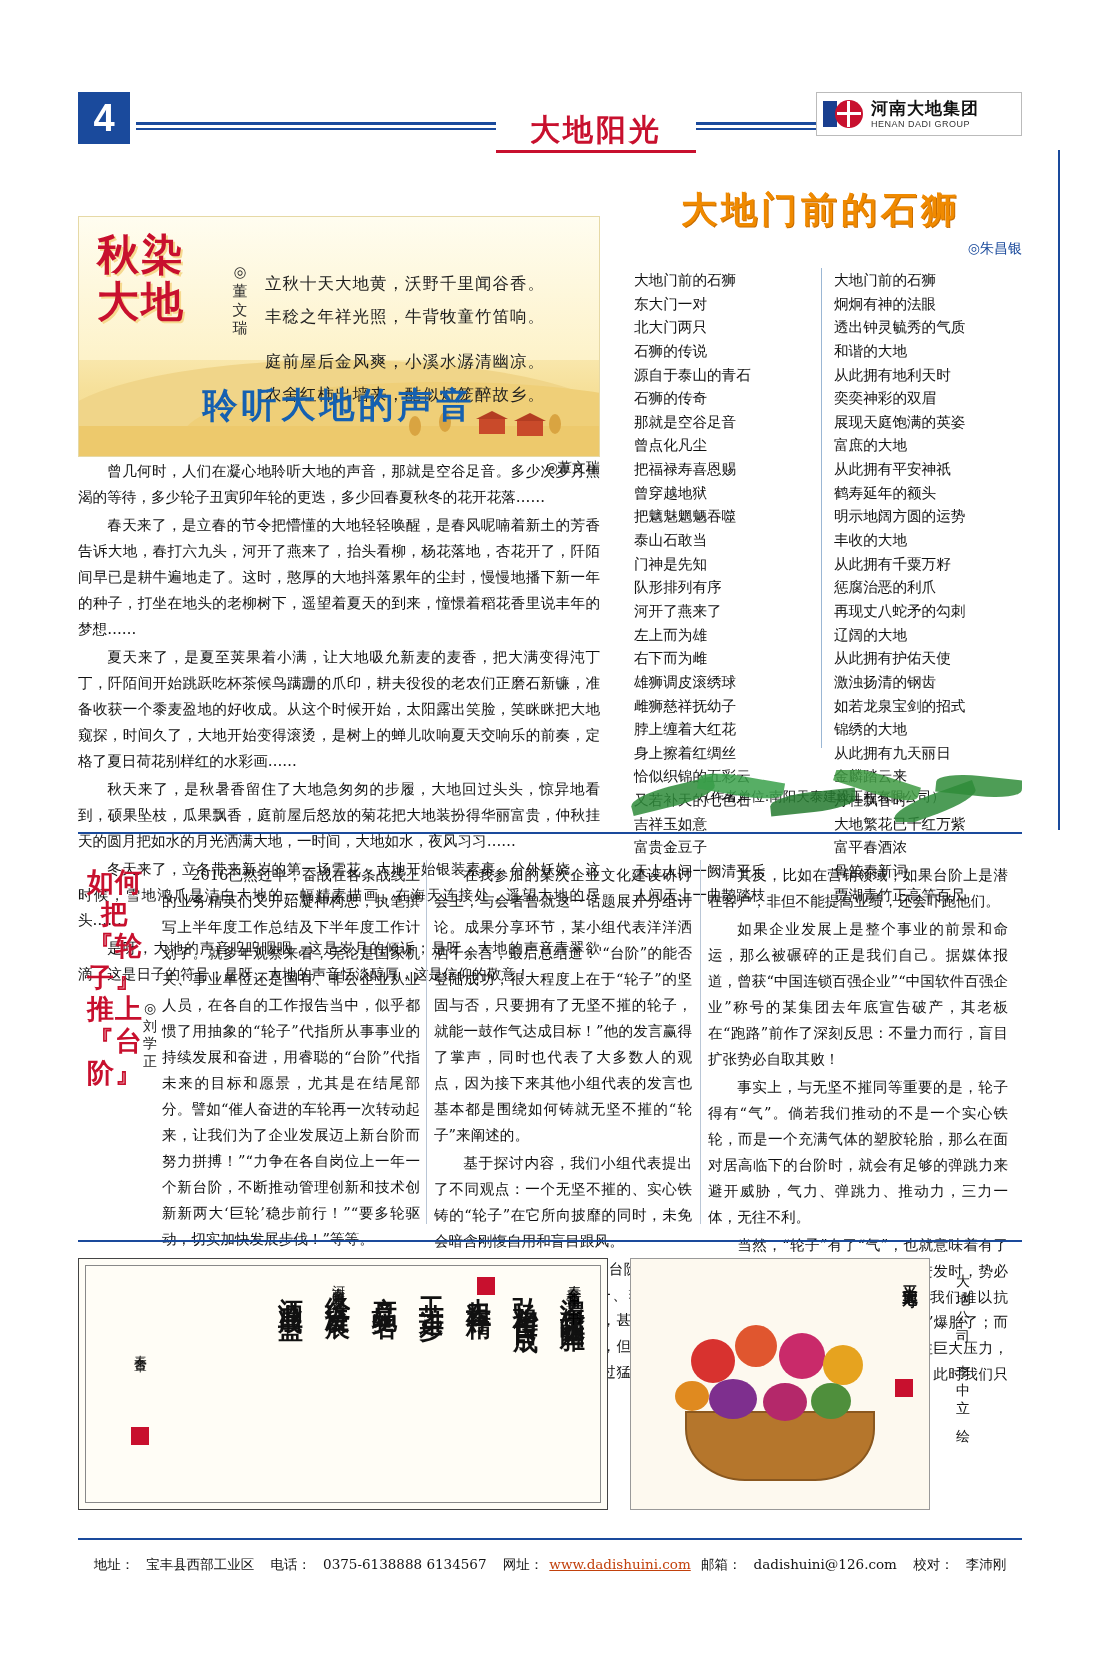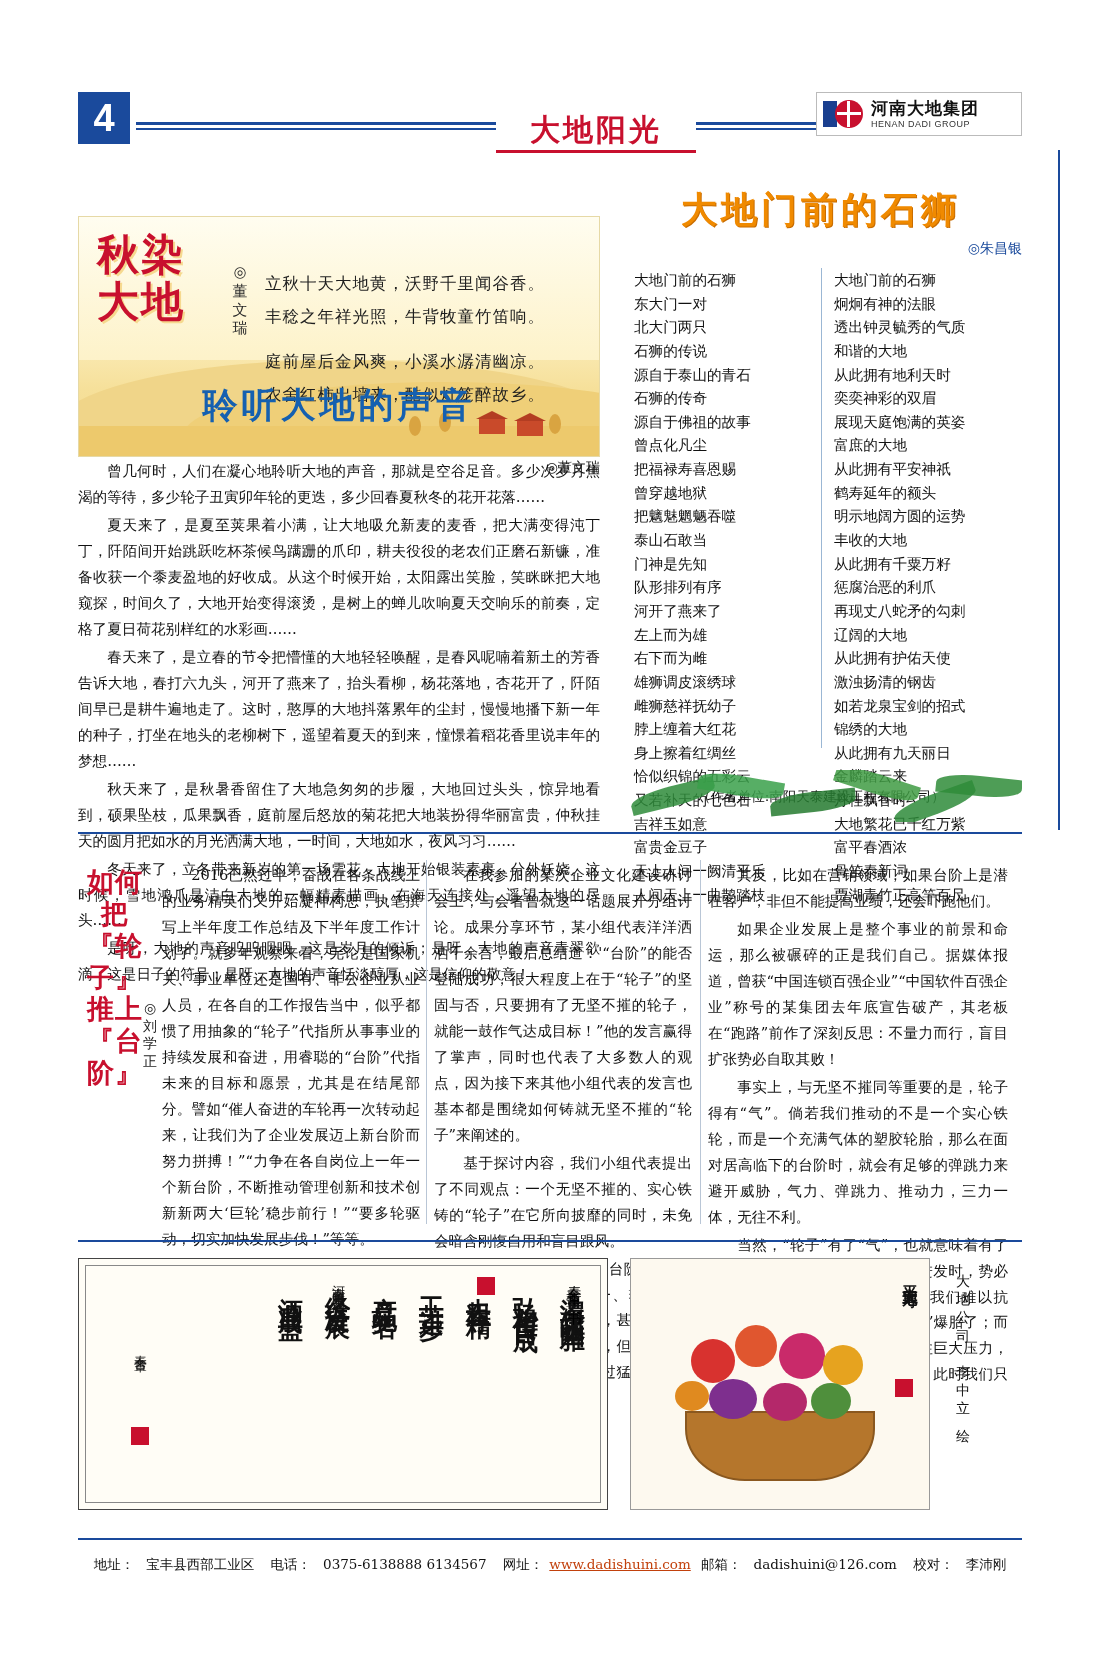--- a/index.html
+++ b/index.html
@@ -243,38 +243,38 @@
          <span>丰稔之年祥光照，牛背牧童竹笛响。</span></p>
       <p><span>庭前屋后金风爽，小溪水潺清幽凉。</span><br>
          <span>农舍红柿出墙来，酷似灯笼醉故乡。</span></p>
     </div>
   </div>
 
   <div class="art1-title">聆听大地的声音</div>
   <div class="art1-author">◎董文瑞</div>
   <div class="art1-body">
     <p>曾几何时，人们在凝心地聆听大地的声音，那就是空谷足音。多少次岁月焦渴的等待，多少轮子丑寅卯年轮的更迭，多少回春夏秋冬的花开花落……</p>
+    <p>春天来了，是立春的节令把懵懂的大地轻轻唤醒，是春风呢喃着新土的芳香告诉大地，春打六九头，河开了燕来了，抬头看柳，杨花落地，杏花开了，阡陌间早已是耕牛遍地走了。这时，憨厚的大地抖落累年的尘封，慢慢地播下新一年的种子，打坐在地头的老柳树下，遥望着夏天的到来，憧憬着稻花香里说丰年的梦想……</p>
     <p>夏天来了，是夏至荚果着小满，让大地吸允新麦的麦香，把大满变得沌丁丁，阡陌间开始跳跃吃杯茶候鸟蹒跚的爪印，耕夫役役的老农们正磨石新镰，准备收获一个黍麦盈地的好收成。从这个时候开始，太阳露出笑脸，笑眯眯把大地窥探，时间久了，大地开始变得滚烫，是树上的蝉儿吹响夏天交响乐的前奏，定格了夏日荷花别样红的水彩画……</p>
-    <p>春天来了，是立春的节令把懵懂的大地轻轻唤醒，是春风呢喃着新土的芳香告诉大地，春打六九头，河开了燕来了，抬头看柳，杨花落地，杏花开了，阡陌间早已是耕牛遍地走了。这时，憨厚的大地抖落累年的尘封，慢慢地播下新一年的种子，打坐在地头的老柳树下，遥望着夏天的到来，憧憬着稻花香里说丰年的梦想……</p>
     <p>秋天来了，是秋暑香留住了大地急匆匆的步履，大地回过头头，惊异地看到，硕果坠枝，瓜果飘香，庭前屋后怒放的菊花把大地装扮得华丽富贵，仲秋挂天的圆月把如水的月光洒满大地，一时间，大地如水，夜风习习……</p>
     <p>冬天来了，立冬带来新岁的第一场雪花，大地开始银装素裹、分外妖娆。这时候，雪地鸿爪是洁白大地的一幅精素描画，在海天连接处，遥望大地的尽头……</p>
     <p>是呀，大地的声音呜呜咽咽，这是岁月的倾诉；是呀，大地的声音青翠欲滴，这是日子的符号；是呀，大地的声音恬淡醇厚，这是信仰的敬意！</p>
   </div>
 
   <div class="art2-title">大地门前的石狮</div>
   <div class="art2-author">◎朱昌银</div>
   <div class="poem-cols">
     <div class="poem-col left">
       <div>大地门前的石狮</div>
       <div>东大门一对</div>
       <div>北大门两只</div>
       <div>石狮的传说</div>
       <div>源自于泰山的青石</div>
       <div>石狮的传奇</div>
-      <div>源自于佛祖的故事</div>
+      <div>那就是空谷足音</div>
       <div>曾点化凡尘</div>
       <div>把福禄寿喜恩赐</div>
       <div>曾穿越地狱</div>
       <div>把魑魅魍魉吞噬</div>
       <div>泰山石敢当</div>
       <div>门神是先知</div>
       <div>队形排列有序</div>
       <div>河开了燕来了</div>
       <div>左上而为雄</div>
       <div>右下而为雌</div>

